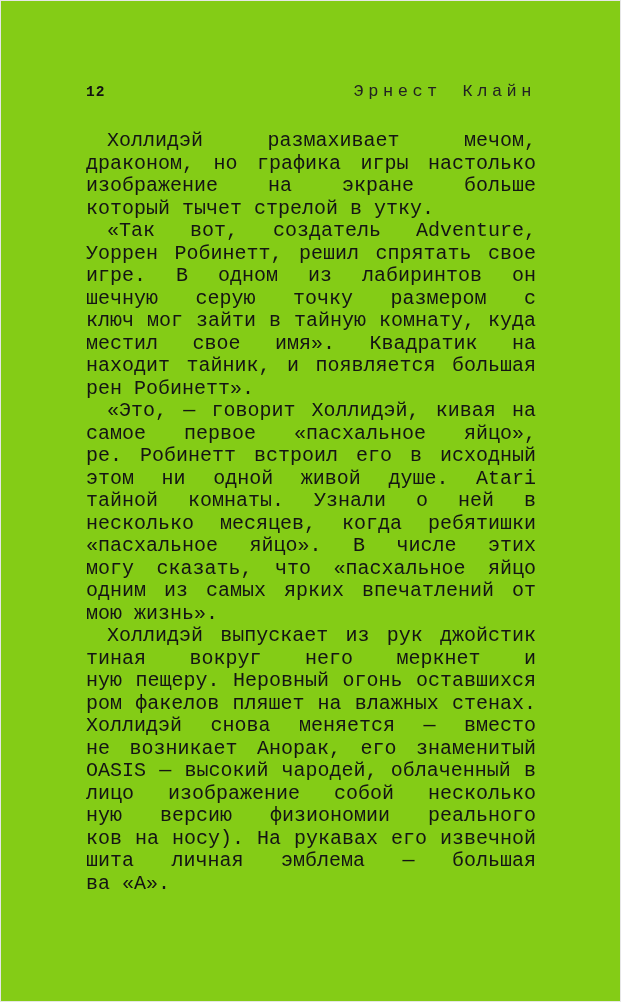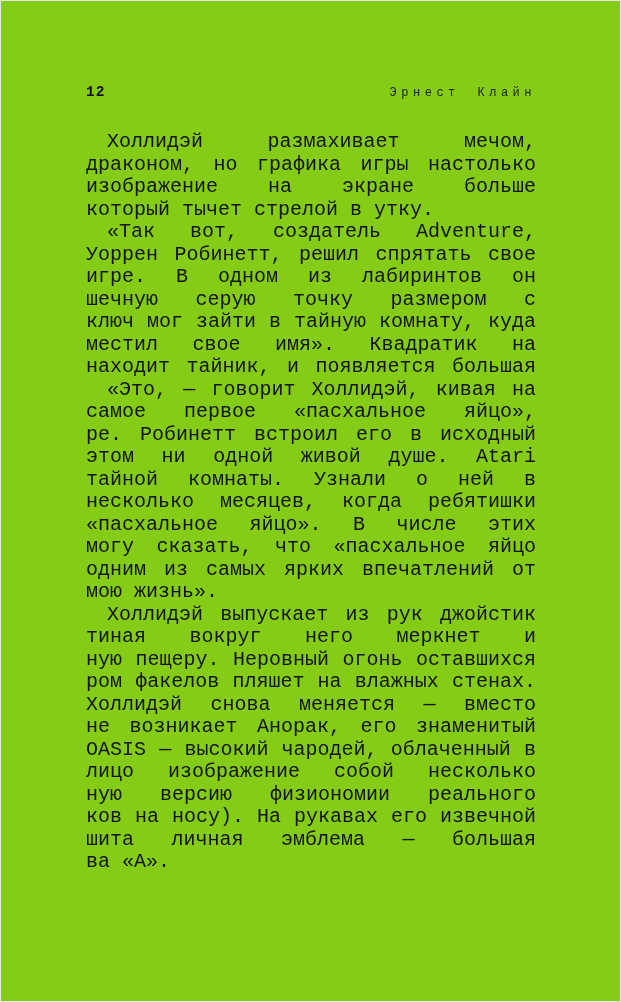--- a/index.html
+++ b/index.html
@@ -26,21 +26,21 @@
     font-size: 13px;
     line-height: 18px;
   }
   .page-number {
     font-weight: bold;
     font-size: 14.5px;
     letter-spacing: 1px;
     color: #111;
   }
   .running-header {
-    font-size: 12px;
+    font-size: 17px;
     letter-spacing: 4.5px;
     word-spacing: 6px;
     color: #222;
   }
   .text-block {
     margin-top: 29px;
     font-size: 20px;
     line-height: 22.5px;
     color: #141414;
   }
@@ -77,20 +77,21 @@
         <div class="line last">который тычет стрелой в утку.</div>
       </div>
       <div class="paragraph">
         <div class="line first">«Так вот, создатель Adventure, человек по имени</div>
         <div class="line">Уоррен Робинетт, решил спрятать свое имя в самой</div>
         <div class="line">игре. В одном из лабиринтов он разместил ключ — кро-</div>
         <div class="line">шечную серую точку размером с пиксель. Нашедший</div>
         <div class="line">ключ мог зайти в тайную комнату, куда Робинетт и по-</div>
         <div class="line">местил свое имя». Квадратик на телевизионном экране</div>
         <div class="line">находит тайник, и появляется большая надпись: «Уор-</div>
+        <div class="line last">рен Робинетт».</div>
       </div>
       <div class="paragraph">
         <div class="line first">«Это, — говорит Холлидэй, кивая на экран, — было</div>
         <div class="line">самое первое «пасхальное яйцо», спрятанное в видеоиг-</div>
         <div class="line">ре. Робинетт встроил его в исходный код и не мантии об</div>
         <div class="line">этом ни одной живой душе. Atari издала игру и отправи-</div>
         <div class="line">тайной комнаты. Узнали о ней в компании лишь через</div>
         <div class="line">несколько месяцев, когда ребятишки стали находить</div>
         <div class="line">«пасхальное яйцо». В числе этих ребятишек был и я, и</div>
         <div class="line">могу сказать, что «пасхальное яйцо Робинетта» стало</div>

